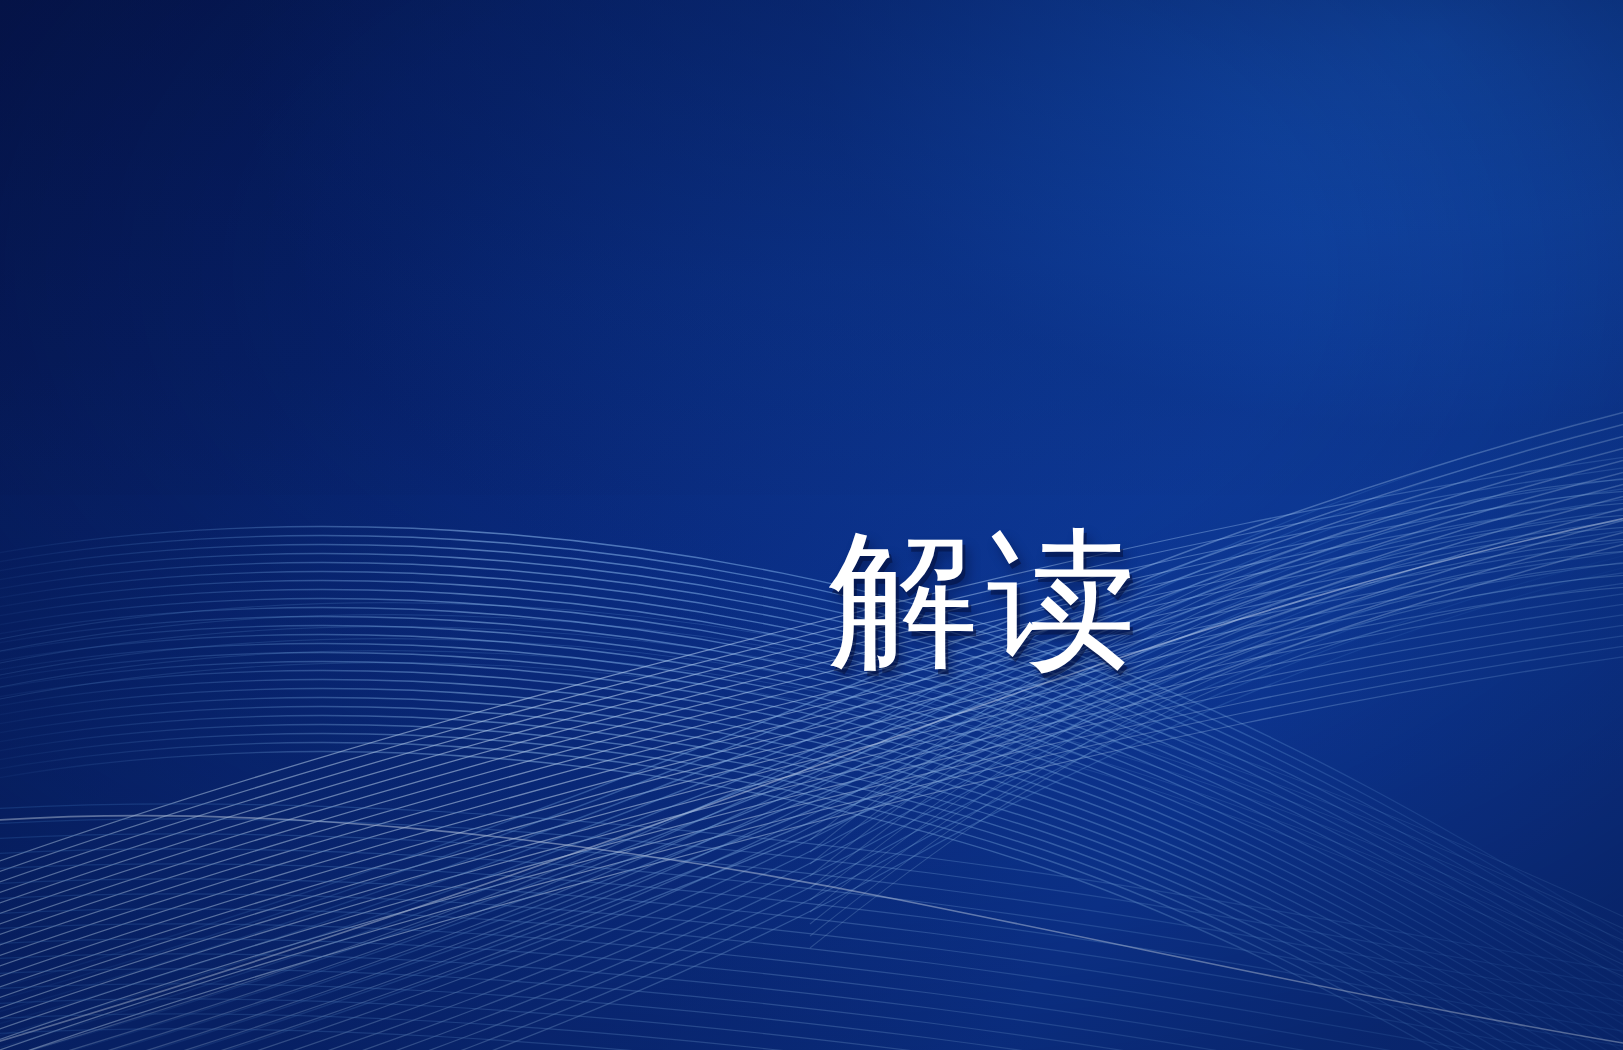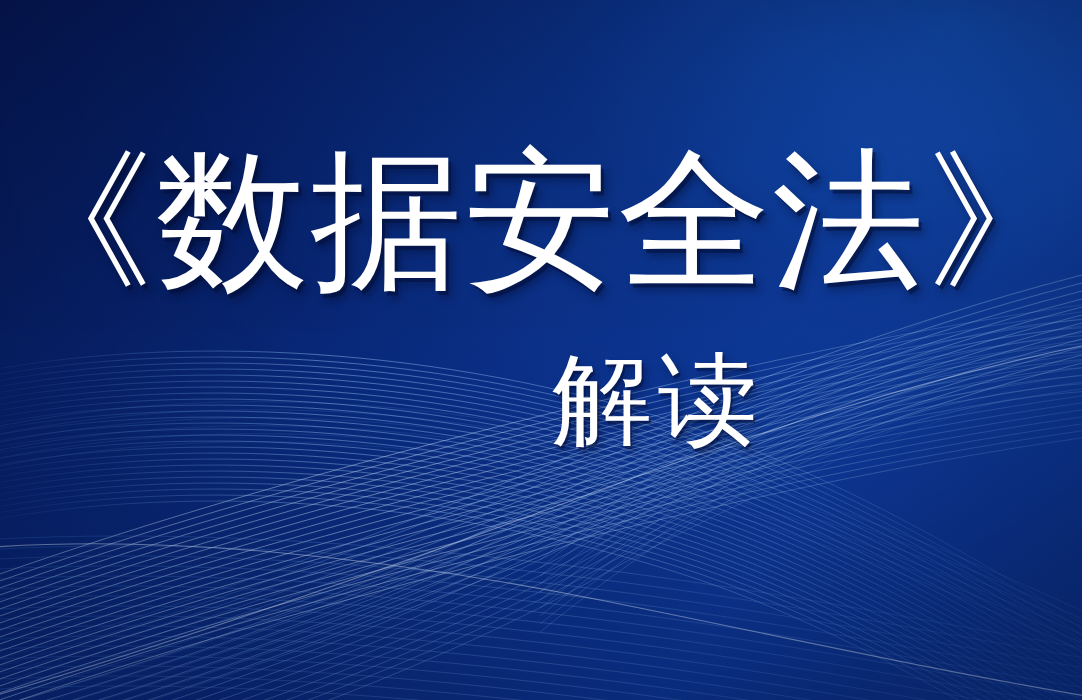--- a/index.html
+++ b/index.html
@@ -268,17 +268,16 @@
         <path d="M-20,548 C 160,534 380,556 600,600 C 790,638 950,674 1110,700"></path>
         <path d="M-20,700 C 170,644 380,572 600,490 C 790,420 950,372 1110,340"></path>
       </g>
     </svg>
   </div>
 
   <div class="topshade"></div>
   <div class="vignette"></div>
 
   <div class="textwrap">
-    <div class="title">《数据安全法》</div>
     <div class="subtitle">解读</div>
   </div>
 
 </div>
 
 </body></html>

